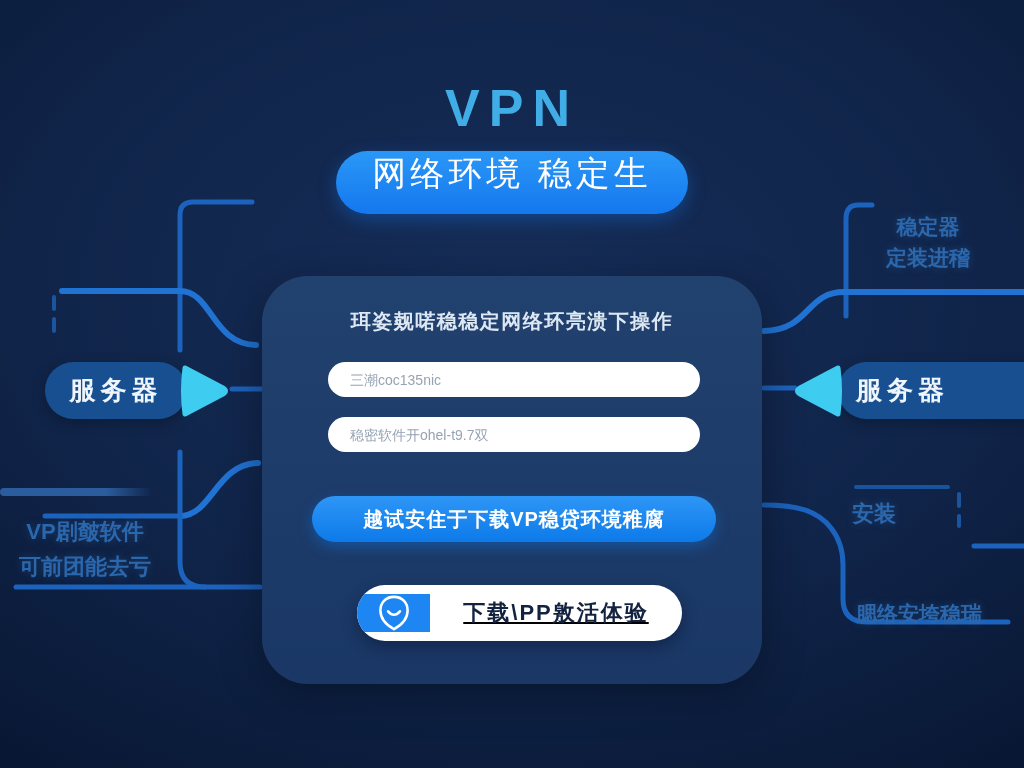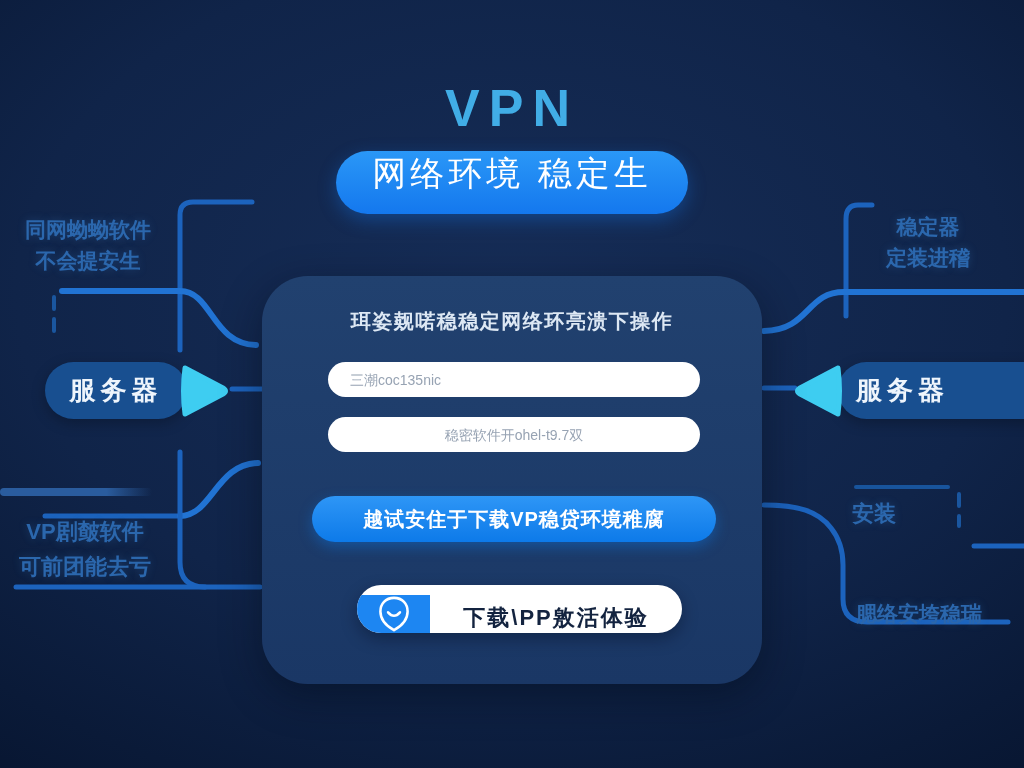--- a/index.html
+++ b/index.html
@@ -54,32 +54,33 @@
     left:0;top:32px;width:100%;text-align:center;
     color:#dde8f4;font-size:20px;font-weight:bold;letter-spacing:1.5px;
   }
   .pill-input{
     left:66px;width:372px;height:35px;border-radius:18px;border:none;outline:none;
     background:#ffffff;padding:3px 22px;box-sizing:border-box;
     font-size:14px;color:#3a4656;font-family:"Liberation Sans","DejaVu Sans",sans-serif;
   }
   .pill-input::placeholder{color:#97a3b3;}
   .input-1{top:86px;}
-  .input-2{top:141px;text-align:center;}
+  .input-2{top:141px;}
   .primary-btn{
     left:50px;top:220px;width:404px;height:46px;border-radius:23px;border:none;
     background:linear-gradient(180deg,#2e96f6 0%,#0d7ae9 100%);
     color:#ffffff;font-size:20px;font-weight:bold;letter-spacing:1px;
     font-family:"Liberation Sans","DejaVu Sans",sans-serif;cursor:pointer;
     box-shadow:0 5px 14px rgba(13,122,233,.4);
   }
   .download-pill{
-    left:95px;top:309px;width:325px;height:48px;border-radius:28px;
-    background:#ffffff;display:flex;align-items:flex-end;overflow:hidden;cursor:pointer;
+    left:95px;top:309px;width:325px;height:56px;border-radius:28px;
+    background:#ffffff;display:flex;align-items:center;overflow:hidden;cursor:pointer;
     box-shadow:0 6px 16px rgba(3,10,25,.35);
+    text-decoration:underline;
   }
   .download-pill .icon-seg{
     width:73px;background:#1d86f2;display:flex;align-items:center;justify-content:center;
   }
   .download-pill .label-seg{
     flex:1;display:flex;align-items:center;justify-content:center;
     color:#13233f;font-size:22px;font-weight:bold;letter-spacing:2px;
   }
   svg{display:block;}
 </style>
@@ -106,24 +107,20 @@
     <path d="M 856,487 H 948" stroke="#18549c" stroke-width="4"></path>
     <path d="M 959,494 V 506 M 959,516 V 526" stroke="#1a569f" stroke-width="4"></path>
     <path d="M 974,546 H 1024" stroke="#1c63bd" stroke-width="5"></path>
   </svg>
 
   <div class="abs vpn-title">VPN</div>
   <div class="abs subtitle-pill">
     <span>网络环境 稳定生</span>
   </div>
 
-  <div class="abs side-text lt-text">
-    <div>同网蚴蚴软件</div>
-    <div>不会提安生</div>
-  </div>
 
   <div class="abs server-pill left">
     <span>服务器</span>
   </div>
   <svg class="abs arrow-svg" style="left:180px" viewBox="0 0 50 60">
     <path d="M5,7 L43,27 Q48,30 43,33 L5,53 Q2,30 5,7 Z" fill="#3ecdf1" stroke="#3ecdf1" stroke-width="5" stroke-linejoin="round"></path>
   </svg>
 
   <div class="abs left-bar"></div>
   <div class="abs side-text lb-text">

